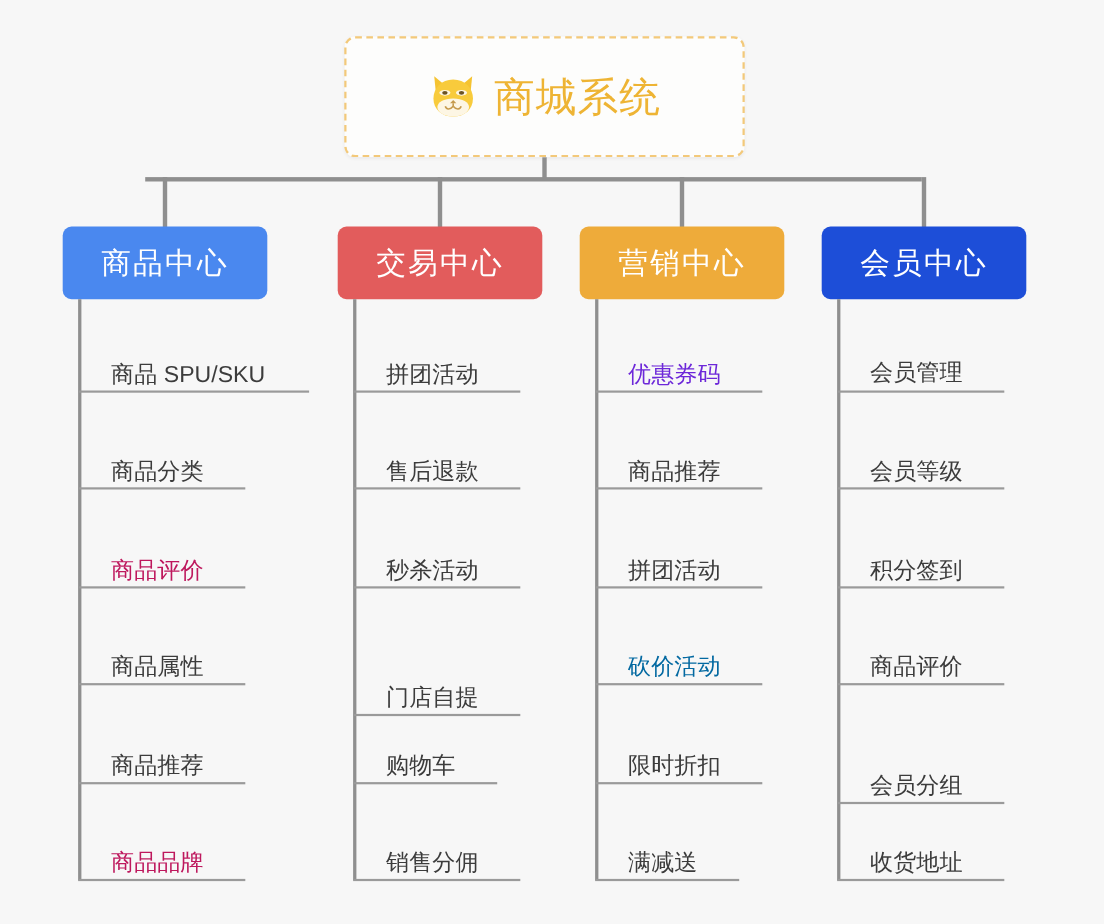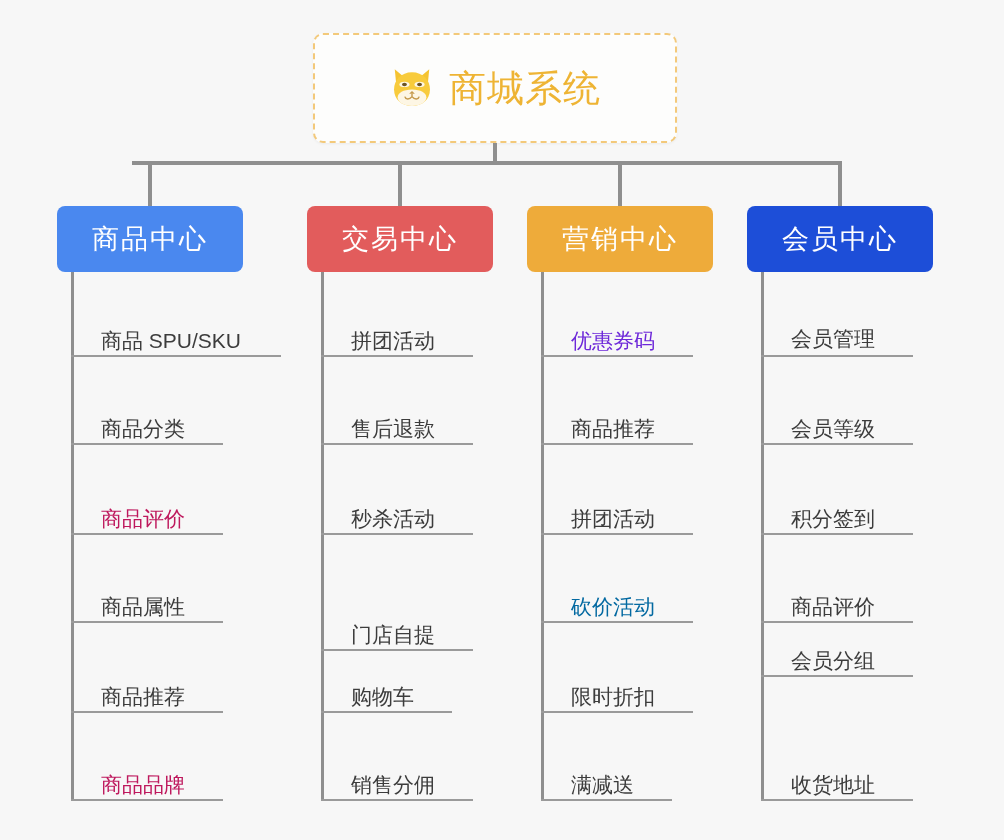--- a/index.html
+++ b/index.html
@@ -253,21 +253,21 @@
         <div class="leaf-label" style="color: rgb(60, 60, 60);">会员等级</div>
       </div>
       <div class="leaf" style="left: 761px; top: 534px; width: 152px;">
         <div class="leaf-rule" style="width: 152px; background: rgb(154, 154, 154);"></div>
         <div class="leaf-label" style="color: rgb(60, 60, 60);">积分签到</div>
       </div>
       <div class="leaf" style="left: 761px; top: 622px; width: 152px;">
         <div class="leaf-rule" style="width: 152px; background: rgb(154, 154, 154);"></div>
         <div class="leaf-label" style="color: rgb(60, 60, 60);">商品评价</div>
       </div>
-      <div class="leaf" style="left: 761px; top: 676px; width: 152px; text-align: center;">
+      <div class="leaf" style="left: 761px; top: 730px; width: 152px; text-align: center;">
         <div class="leaf-rule" style="width: 152px; background: rgb(154, 154, 154);"></div>
         <div class="leaf-label" style="color: rgb(60, 60, 60);">会员分组</div>
       </div>
       <div class="leaf" style="left: 761px; top: 800px; width: 152px;">
         <div class="leaf-rule" style="width: 152px; background: rgb(154, 154, 154);"></div>
         <div class="leaf-label" style="color: rgb(60, 60, 60);">收货地址</div>
       </div>
     </div>
 
 </div>

